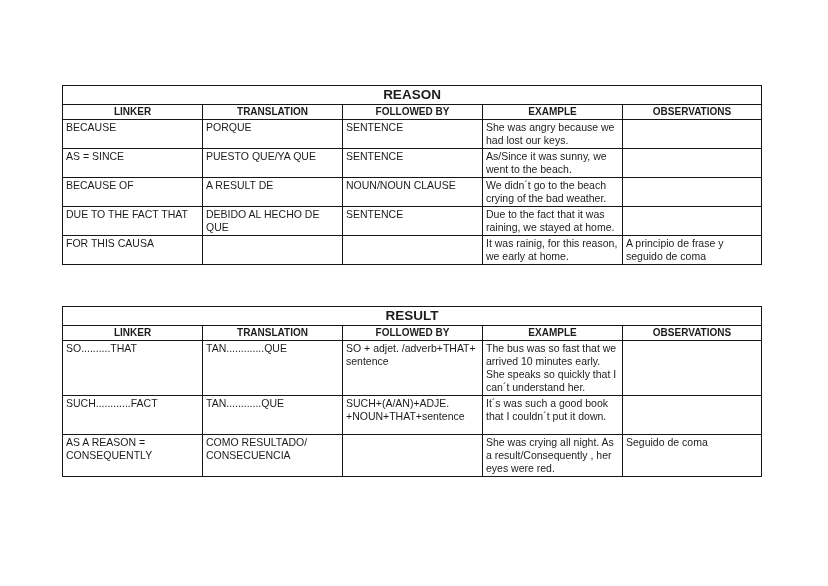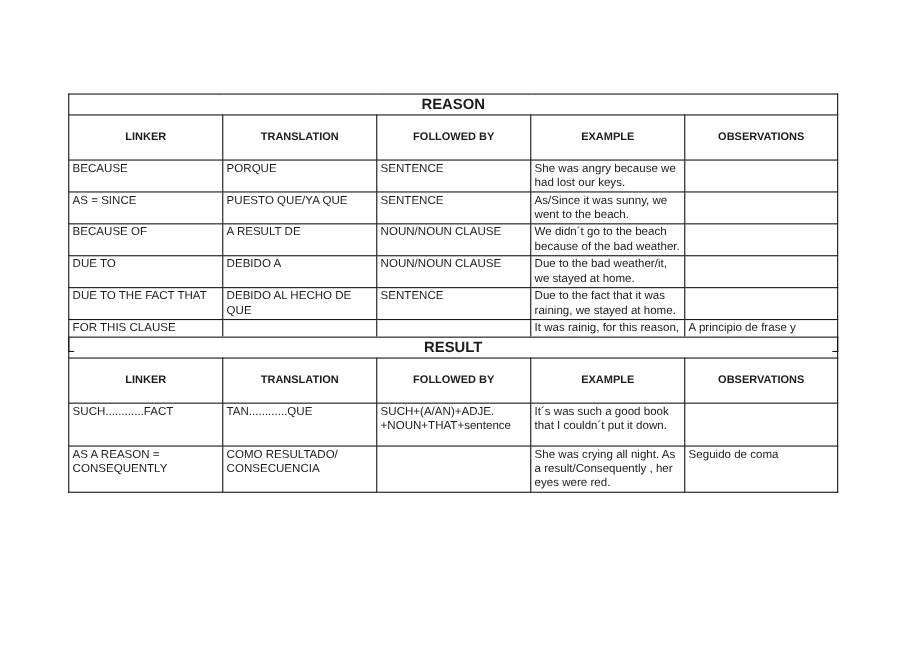--- a/index.html
+++ b/index.html
@@ -31,21 +31,21 @@
     font-size:13.5px;
     line-height:15px;
     padding:1px 2px;
   }
   .header-row th {
     height:12px;
     text-align:center;
     font-weight:bold;
     font-size:10px;
     line-height:12px;
-    padding:14px 2px;
+    padding:1px 2px;
   }
 </style>
 </head>
 <body>
 
 <table class="grammar-table" id="reason-table">
   <colgroup>
     <col style="width:140px">
       <col style="width:140px">
       <col style="width:140px">
@@ -74,39 +74,32 @@
     <td>AS = SINCE</td>
     <td>PUESTO QUE/YA QUE</td>
     <td>SENTENCE</td>
     <td>As/Since it was sunny, we went to the beach.</td>
     <td></td>
   </tr>
   <tr style="height:27px">
     <td>BECAUSE OF</td>
     <td>A RESULT DE</td>
     <td>NOUN/NOUN CLAUSE</td>
-    <td>We didn´t go to the beach because of the bad weather.</td>
-    <td></td>
-  </tr>
-  <tr style="height:27px">
-    <td>DUE TO</td>
-    <td>DEBIDO A</td>
-    <td>NOUN/NOUN CLAUSE</td>
-    <td>Due to the bad weather/it, we stayed at home.</td>
+    <td>We didn´t go to the beach crying of the bad weather.</td>
     <td></td>
   </tr>
   <tr style="height:27px">
     <td>DUE TO THE FACT THAT</td>
     <td>DEBIDO AL HECHO DE QUE</td>
     <td>SENTENCE</td>
     <td>Due to the fact that it was raining, we stayed at home.</td>
     <td></td>
   </tr>
   <tr style="height:27px">
-    <td>FOR THIS CLAUSE</td>
+    <td>FOR THIS CAUSA</td>
     <td></td>
     <td></td>
     <td>It was rainig, for this reason, we early at home.</td>
     <td>A principio de frase y seguido de coma</td>
   </tr>
 </tbody>
   </table>
 
 <table class="grammar-table" id="result-table">
   <colgroup>
@@ -120,20 +113,27 @@
       <tr class="title-row">
     <td colspan="5">RESULT</td>
   </tr>
   <tr class="header-row">
     <th>LINKER</th>
     <th>TRANSLATION</th>
     <th>FOLLOWED BY</th>
     <th>EXAMPLE</th>
     <th>OBSERVATIONS</th>
   </tr>
+  <tr style="height:53px">
+    <td>SO..........THAT</td>
+    <td>TAN.............QUE</td>
+    <td>SO + adjet. /adverb+THAT+ sentence</td>
+    <td>The bus was so fast that we arrived 10 minutes early. She speaks so quickly that I can´t understand her.</td>
+    <td></td>
+  </tr>
   <tr style="height:39px">
     <td>SUCH............FACT</td>
     <td>TAN............QUE</td>
     <td>SUCH+(A/AN)+ADJE. +NOUN+THAT+sentence</td>
     <td>It´s was such a good book that I couldn´t put it down.</td>
     <td></td>
   </tr>
   <tr style="height:41px">
     <td>AS A REASON = CONSEQUENTLY</td>
     <td>COMO RESULTADO/ CONSECUENCIA</td>

